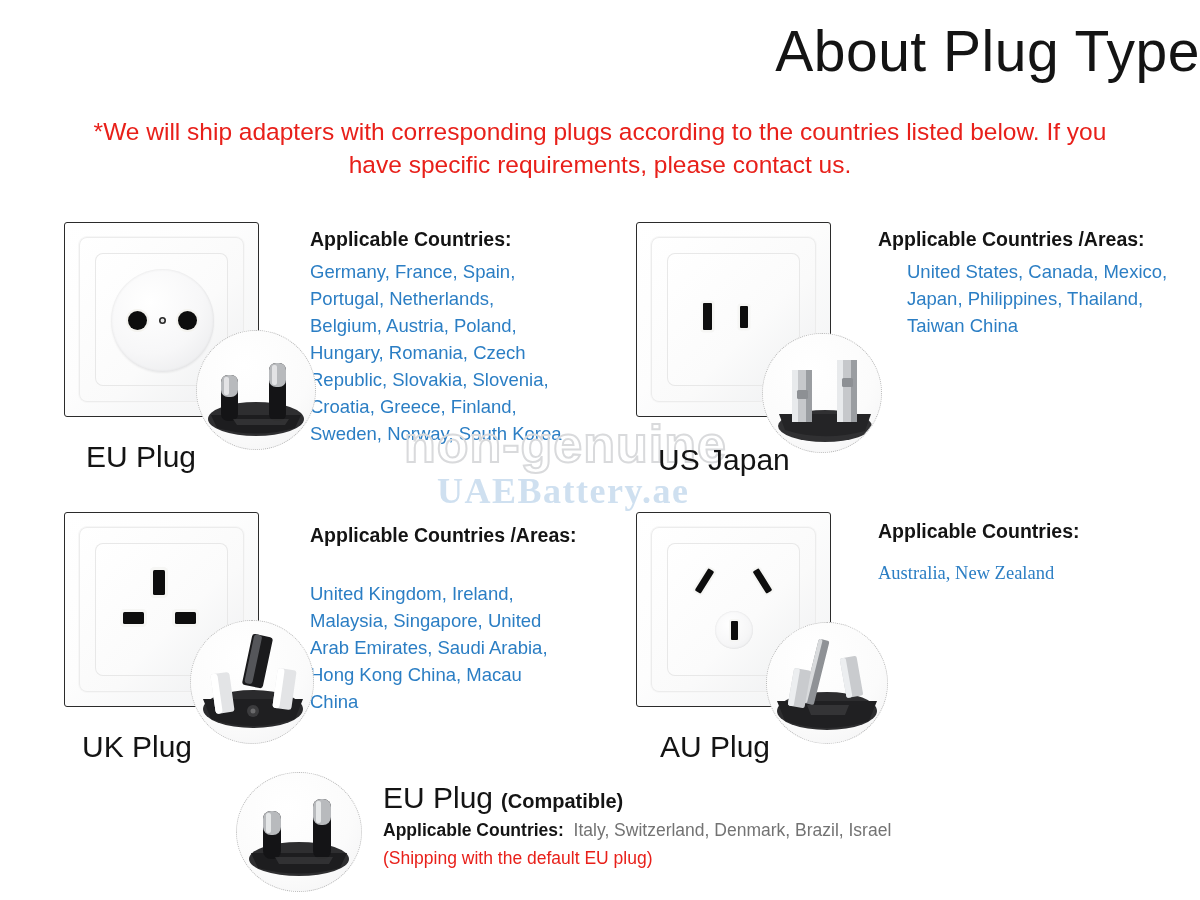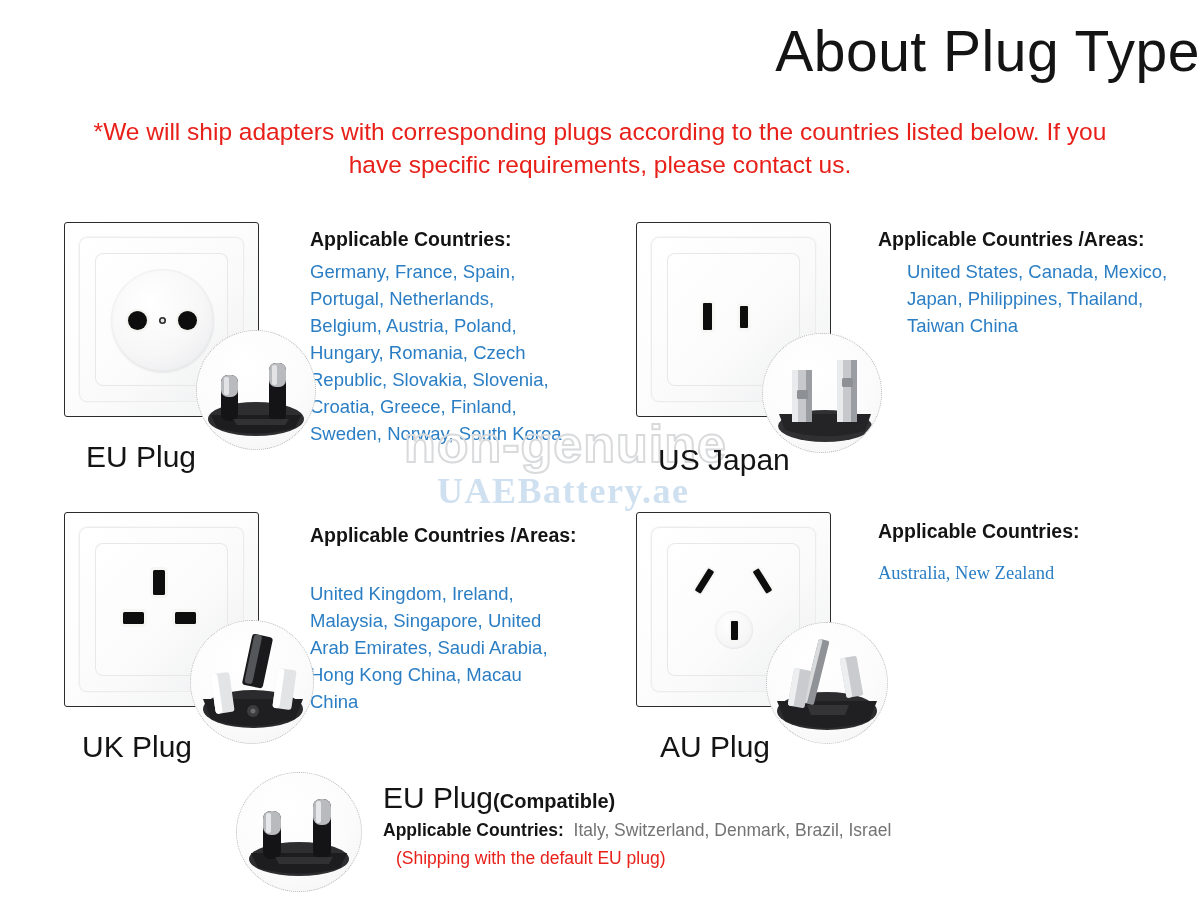--- a/index.html
+++ b/index.html
@@ -213,32 +213,33 @@
   .bot-title {
     position: absolute;
     left: 383px; top: 781px;
     font-size: 30px;
     color: #141414;
     white-space: nowrap;
   }
   .bot-title .compat {
     font-size: 20px;
     font-weight: 700;
+    margin-left: 8px;
   }
   .bot-line2 {
     position: absolute;
     left: 383px; top: 820px;
     font-size: 17.5px;
     white-space: nowrap;
   }
   .bot-line2 b { color: #141414; font-weight: 700; }
   .bot-line2 span.countries { color: #737373; }
   .bot-line3 {
     position: absolute;
-    left: 396px; top: 848px;
+    left: 383px; top: 848px;
     font-size: 17.5px;
     color: #e8201a;
     white-space: nowrap;
   }
 </style>
 </head>
 <body>
 
 <div class="page-title">About Plug Type</div>
 <div class="subtitle">*We will ship adapters with corresponding plugs according to the countries listed below. If you have specific requirements, please contact us.</div>

